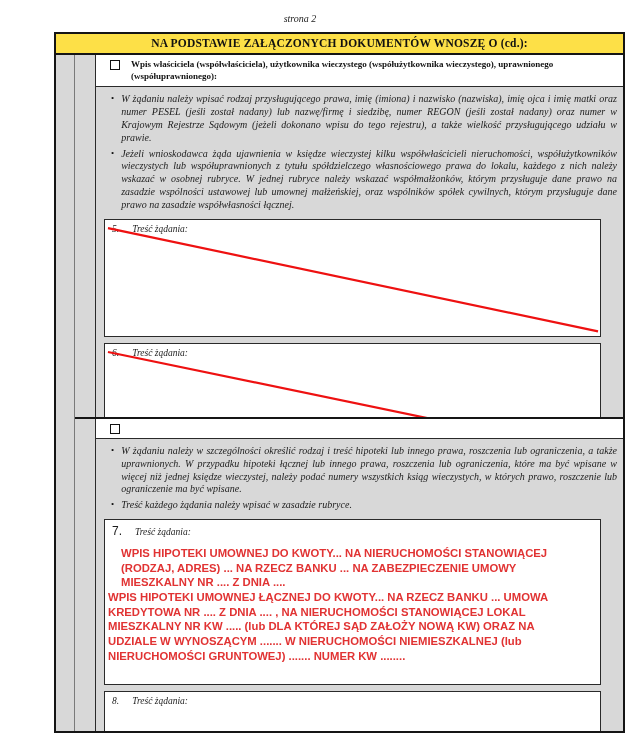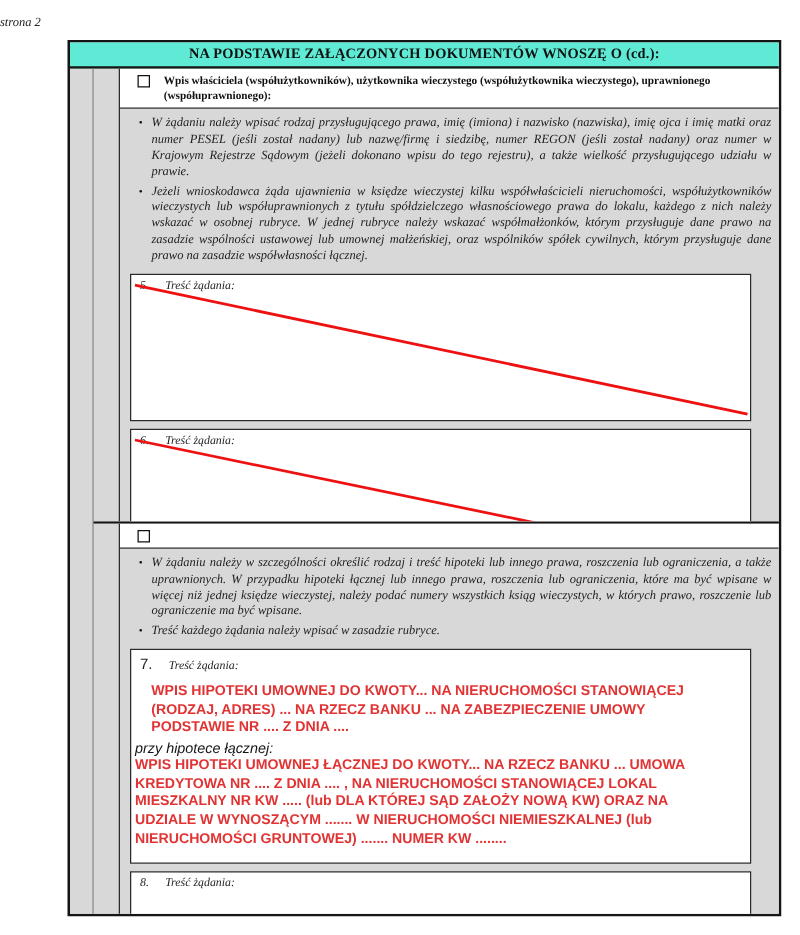--- a/index.html
+++ b/index.html
@@ -1,30 +1,30 @@
 <!DOCTYPE html>
 <html lang="pl"><head>
 <meta charset="utf-8">
 <style>
   html,body{margin:0;padding:0;}
   body{
     width:640px;height:748px;position:relative;background:#ffffff;
     font-family:"Liberation Serif",serif;color:#111;overflow:hidden;
   }
   .page-label{
-    position:absolute;top:13px;left:0;width:600px;text-align:left;
+    position:absolute;top:13px;left:0;width:600px;text-align:center;
     font-style:italic;font-size:10px;color:#222;
   }
   .form{
     position:absolute;left:54px;top:32px;width:571px;height:701px;
     border:2px solid #151515;background:#fff;display:flex;flex-direction:column;
     box-sizing:border-box;
   }
   .form-header{
-    height:19px;background:#5eead4;border-bottom:2px solid #151515;
+    height:19px;background:#fde047;border-bottom:2px solid #151515;
     text-align:center;font-weight:bold;font-size:11.5px;line-height:19px;
     letter-spacing:.2px;flex:none;
   }
   .form-body{flex:1;display:flex;min-height:0;}
   .col-a{width:18px;flex:none;background:#d8d8d8;border-right:1px solid #7a7a7a;}
   .main-col{flex:1;display:flex;flex-direction:column;min-width:0;}
   .section{display:flex;min-height:0;}
   .section-1{height:362px;flex:none;border-bottom:2px solid #151515;}
   .section-2{flex:1;}
   .col-b{width:20px;flex:none;background:#d8d8d8;border-right:1px solid #2a2a2a;}
@@ -84,21 +84,21 @@
     <div class="col-a"></div>
 
     <div class="main-col">
 
       <div class="section section-1">
         <div class="col-b"></div>
         <div class="section-content">
 
           <div class="checkbox-row">
             <span class="checkbox"></span>
-            <span class="checkbox-label">Wpis właściciela (współużytkowników), użytkownika wieczystego (współużytkownika wieczystego), uprawnionego
+            <span class="checkbox-label">Wpis właściciela (współwłaściciela), użytkownika wieczystego (współużytkownika wieczystego), uprawnionego
 (współuprawnionego):</span>
           </div>
 
           <div class="bullets">
             <div class="bullet">
               <span class="bullet-marker">•</span>
               <span class="bullet-text">W żądaniu należy wpisać rodzaj przysługującego prawa, imię (imiona) i nazwisko (nazwiska), imię ojca i imię matki oraz numer PESEL (jeśli został nadany) lub nazwę/firmę i siedzibę, numer REGON (jeśli został nadany) oraz numer w Krajowym Rejestrze Sądowym (jeżeli dokonano wpisu do tego rejestru), a także wielkość przysługującego udziału w prawie.</span>
             </div>
             <div class="bullet">
               <span class="bullet-marker">•</span>
@@ -148,22 +148,21 @@
             </div>
           </div>
 
           <div class="field-box box7">
             <div class="label-row">
               <span class="field-number">7.</span>
               <span class="field-label">Treść żądania:</span>
             </div>
             <div class="red-entry entry-main">WPIS HIPOTEKI UMOWNEJ DO KWOTY...  NA NIERUCHOMOŚCI STANOWIĄCEJ
 (RODZAJ, ADRES) ...  NA RZECZ BANKU ... NA ZABEZPIECZENIE UMOWY
-PODSTAWIE NR .... Z DNIA ....</div>
-            <div class="entry-note">przy hipotece łącznej:</div>
+MIESZKALNY NR .... Z DNIA ....</div>
             <div class="red-entry entry-joint">WPIS HIPOTEKI UMOWNEJ ŁĄCZNEJ DO KWOTY...  NA RZECZ BANKU ... UMOWA
 KREDYTOWA NR .... Z DNIA .... , NA NIERUCHOMOŚCI STANOWIĄCEJ LOKAL
 MIESZKALNY NR KW .....  (lub DLA KTÓREJ SĄD ZAŁOŻY NOWĄ KW) ORAZ NA
 UDZIALE W WYNOSZĄCYM ....... W NIERUCHOMOŚCI NIEMIESZKALNEJ (lub
 NIERUCHOMOŚCI GRUNTOWEJ) .......  NUMER KW ........</div>
           </div>
 
           <div class="field-box box8">
             <div class="label-row">
               <span class="field-number">8.</span>

